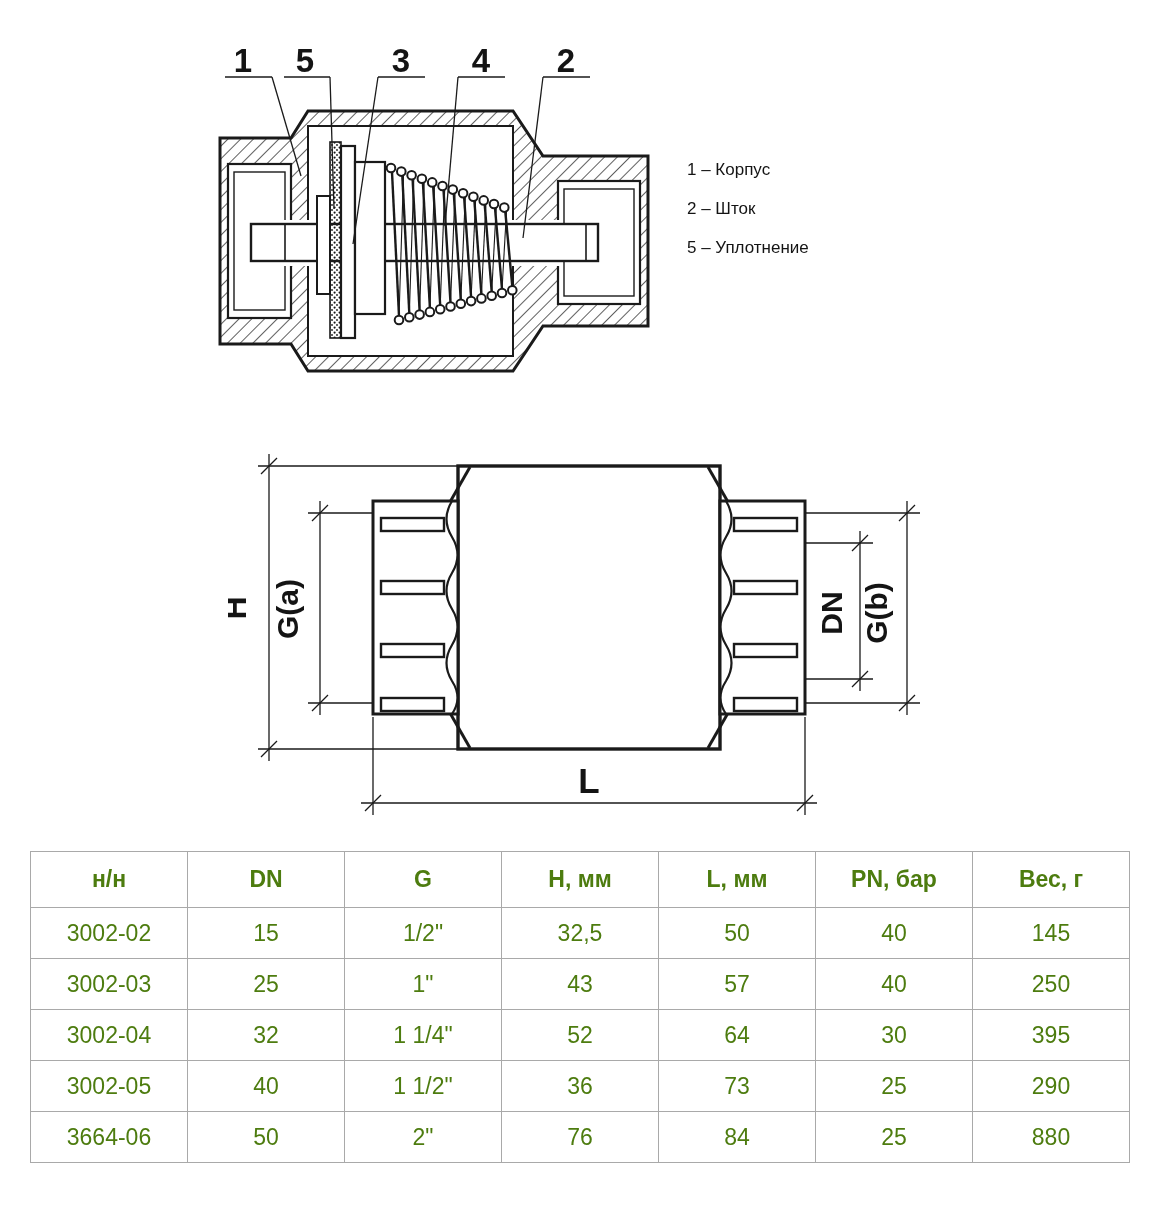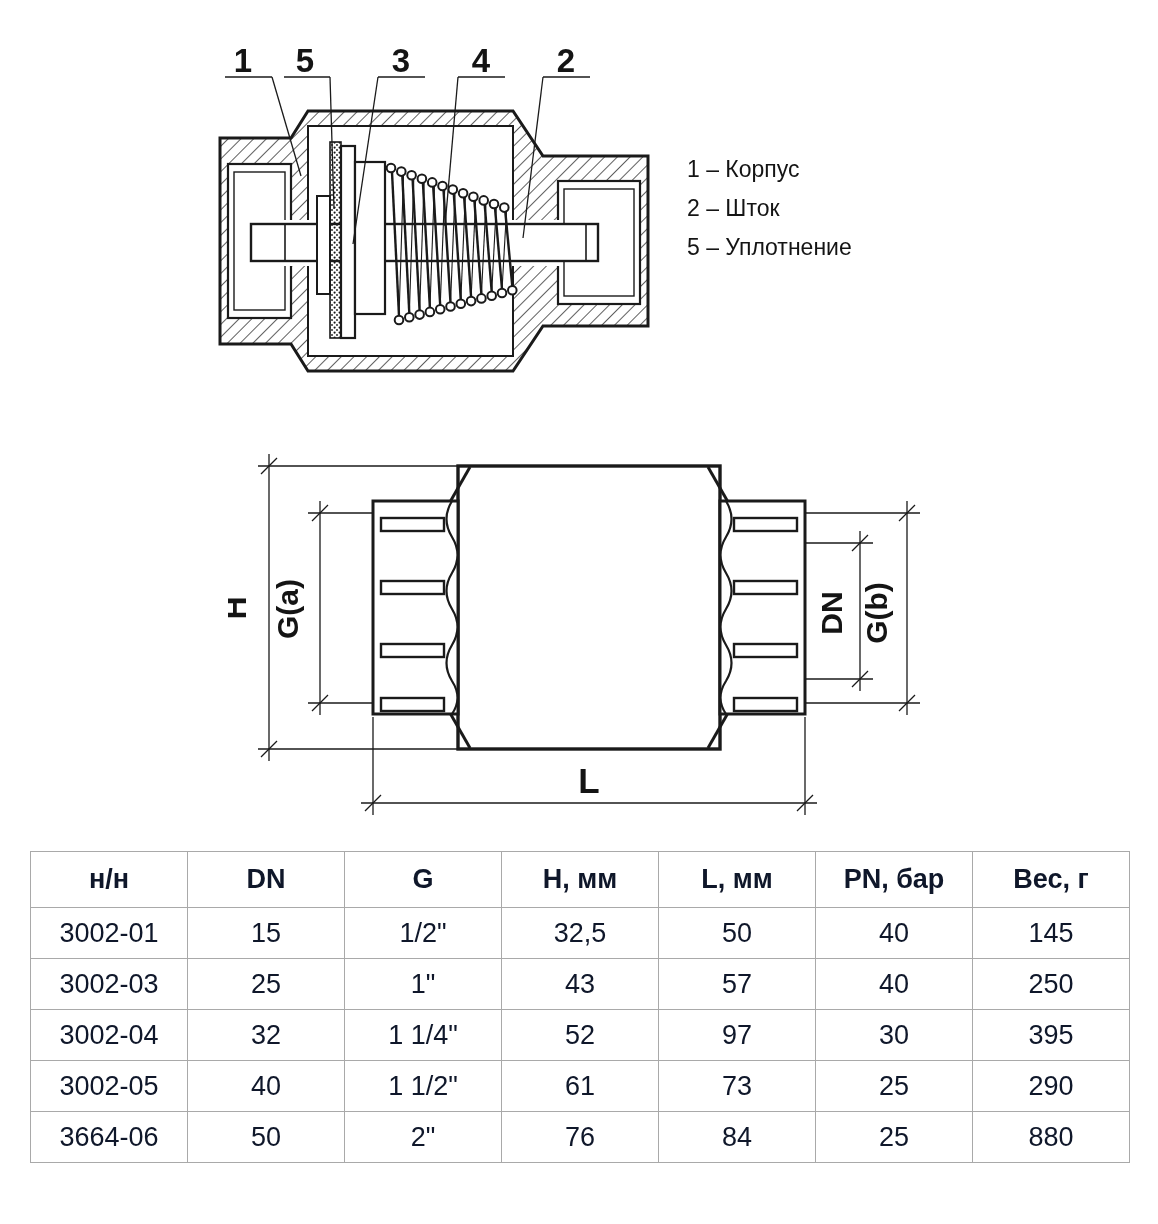--- a/index.html
+++ b/index.html
@@ -6,27 +6,27 @@
   body{font-family:"Liberation Sans", sans-serif;color:#1c1c1c;}
   #page{position:relative;width:1158px;height:1224px;background:#fff;overflow:hidden;}
 
   
   .drawing{position:absolute;}
   #xsec{left:213px;top:26px;}
   #dims{left:228px;top:441px;}
 
   
   #legend{position:absolute;left:687px;top:150px;}
-  .legend-line{font-size:23px;line-height:39px;color:#141414;white-space:nowrap;}
+  .legend-line{font-size:17px;line-height:39px;color:#141414;white-space:nowrap;}
 
   
   #spec-table{position:absolute;left:30px;top:851px;width:1100px;border-collapse:collapse;table-layout:fixed;}
   #spec-table th,#spec-table td{
     border:1px solid #a9a9a9;text-align:center;vertical-align:middle;
-    font-size:27px;color:#0f172a;padding:0;
+    font-size:23px;color:#4d7c0f;padding:0;
   }
   #spec-table th{height:55px;font-weight:bold;}
   #spec-table td{height:50px;font-weight:normal;}
 
   
   .thick{stroke:#1a1a1a;stroke-width:3;fill:none;}
   .med{stroke:#1a1a1a;stroke-width:2.2;fill:#fff;}
   .thin{stroke:#1a1a1a;stroke-width:1.3;fill:none;}
   .dimlabel{font-family:"Liberation Sans",sans-serif;font-weight:bold;fill:#141414;}
   .callout{font-family:"Liberation Sans",sans-serif;font-weight:bold;font-size:33px;fill:#141414;}
@@ -223,21 +223,21 @@
         <th>DN</th>
         <th>G</th>
         <th>H, мм</th>
         <th>L, мм</th>
         <th>PN, бар</th>
         <th>Вес, г</th>
       </tr>
     </thead>
     <tbody>
       <tr>
-        <td>3002-01</td>
+        <td>3002-02</td>
         <td>15</td>
         <td>1/2"</td>
         <td>32,5</td>
         <td>50</td>
         <td>40</td>
         <td>145</td>
       </tr>
       <tr>
         <td>3002-03</td>
         <td>25</td>
@@ -245,29 +245,29 @@
         <td>43</td>
         <td>57</td>
         <td>40</td>
         <td>250</td>
       </tr>
       <tr>
         <td>3002-04</td>
         <td>32</td>
         <td>1 1/4"</td>
         <td>52</td>
-        <td>97</td>
+        <td>64</td>
         <td>30</td>
         <td>395</td>
       </tr>
       <tr>
         <td>3002-05</td>
         <td>40</td>
         <td>1 1/2"</td>
-        <td>61</td>
+        <td>36</td>
         <td>73</td>
         <td>25</td>
         <td>290</td>
       </tr>
       <tr>
         <td>3664-06</td>
         <td>50</td>
         <td>2"</td>
         <td>76</td>
         <td>84</td>

